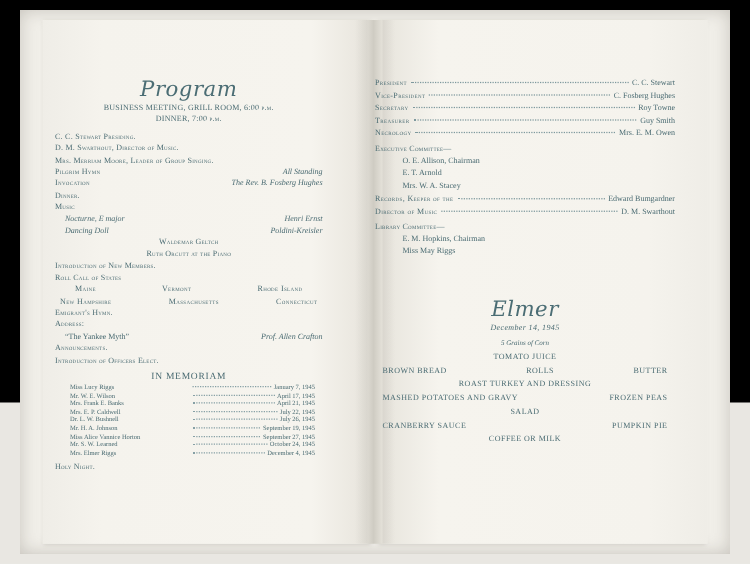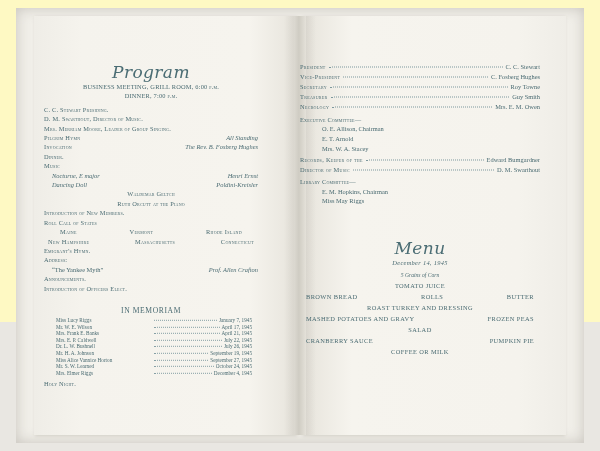--- a/index.html
+++ b/index.html
@@ -10,21 +10,21 @@
   body {
     width: 600px;
     height: 451px;
     overflow: hidden;
     font-family: "Liberation Serif", serif;
   }
   .scene {
     position: relative;
     width: 600px;
     height: 322px;
-    background: #fef9c3;
+    background: #000000;
   }
   
   .spread {
     position: absolute;
     left: 16px;
     top: 8px;
     width: 568px;
     height: 435px;
     background: #f1efe9;
     box-shadow: 0 0 14px rgba(120,115,105,0.35) inset;
@@ -124,21 +124,21 @@
     margin: 0 3px;
     border-bottom: 1px dotted #7d989d;
     transform: translateY(-1.5px);
   }
   .dotrow .val { }
   .memoriam-head {
     font-variant: small-caps;
     font-size: 7.6px;
     text-align: center;
     letter-spacing: 0.6px;
-    margin-top: 13px;
+    margin-top: 3px;
   }
   .mem-list {
     margin-top: 2px;
     padding-left: 12px;
     padding-right: 6px;
   }
   .mem-row {
     display: flex;
     align-items: baseline;
     font-size: 5.2px;
@@ -370,21 +370,21 @@
       <span class="dots"></span>
       <span class="val">D. M. Swarthout</span>
     </div>
 
     <div class="line sc" style="margin-top:2px;">Library Committee—</div>
     <div class="committee-line">E. M. Hopkins, Chairman</div>
     <div class="committee-line">Miss May Riggs</div>
   </div>
 
   <div class="col" id="menu-block">
-    <div class="script-title big">Menu</div>
+    <div class="script-title big">Elmer</div>
     <div class="menu-date">December 14, 1945</div>
     <div class="vspace"></div>
 
     <div class="menu-italic-small">5 Grains of Corn</div>
     <div class="menu-line">TOMATO JUICE</div>
     <div class="menu-pair">
       <span>BROWN BREAD</span>
       <span>ROLLS</span>
       <span>BUTTER</span>
     </div>

